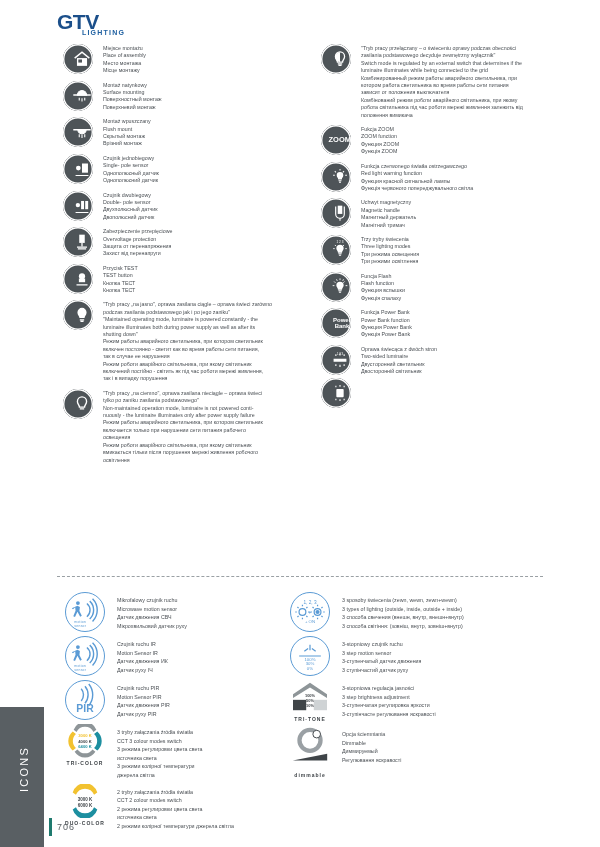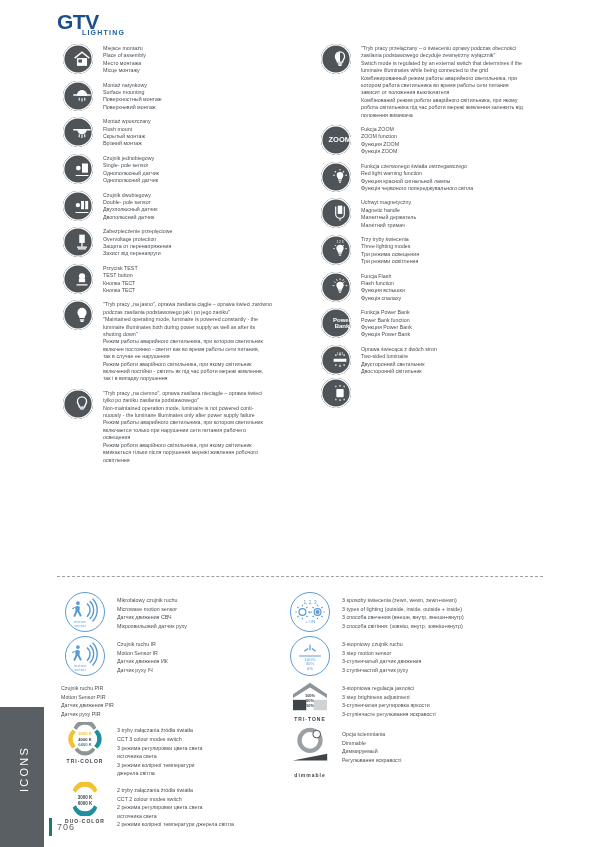--- a/index.html
+++ b/index.html
@@ -460,20 +460,32 @@
           </div>
         </div>
         <div class="btxt">
           <div class="bln">Czujnik ruchu IR</div>
           <div class="bln">Motion Sensor IR</div>
           <div class="bln">Датчик движения ИК</div>
           <div class="bln">Датчик руху ІЧ</div>
         </div>
       </div>
       <div class="brow">
+        <div class="ic">
+          <div class="bcircle">
+            <svg width="34" height="34" viewBox="0 0 36 36">
+              <g fill="none" stroke="#5b9bd5" stroke-width="1.5">
+                <path d="M14 6 a10 10 0 0 1 0 13"></path>
+                <path d="M18 3.5 a14 14 0 0 1 0 18"></path>
+                <path d="M22 1 a18 18 0 0 1 0 23"></path>
+              </g>
+              <text x="18" y="31" font-size="11" fill="#5b9bd5" text-anchor="middle" font-family="Liberation Sans" font-weight="bold">PIR</text>
+            </svg>
+          </div>
+        </div>
         <div class="btxt">
           <div class="bln">Czujnik ruchu PIR</div>
           <div class="bln">Motion Sensor PIR</div>
           <div class="bln">Датчик движения PIR</div>
           <div class="bln">Датчик руху PIR</div>
         </div>
       </div>
       <div class="brow">
         <div class="ic">
           <svg width="50" height="34" viewBox="0 0 52 36">

